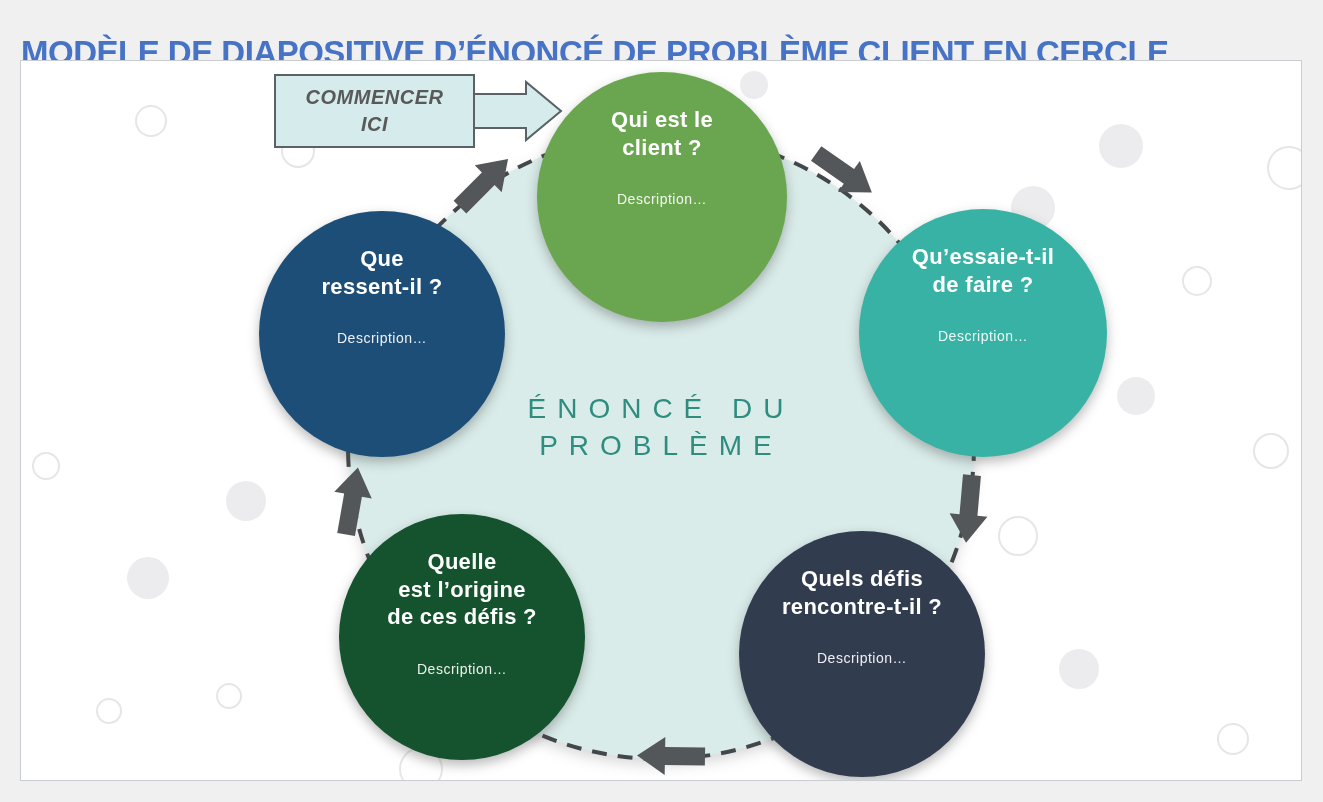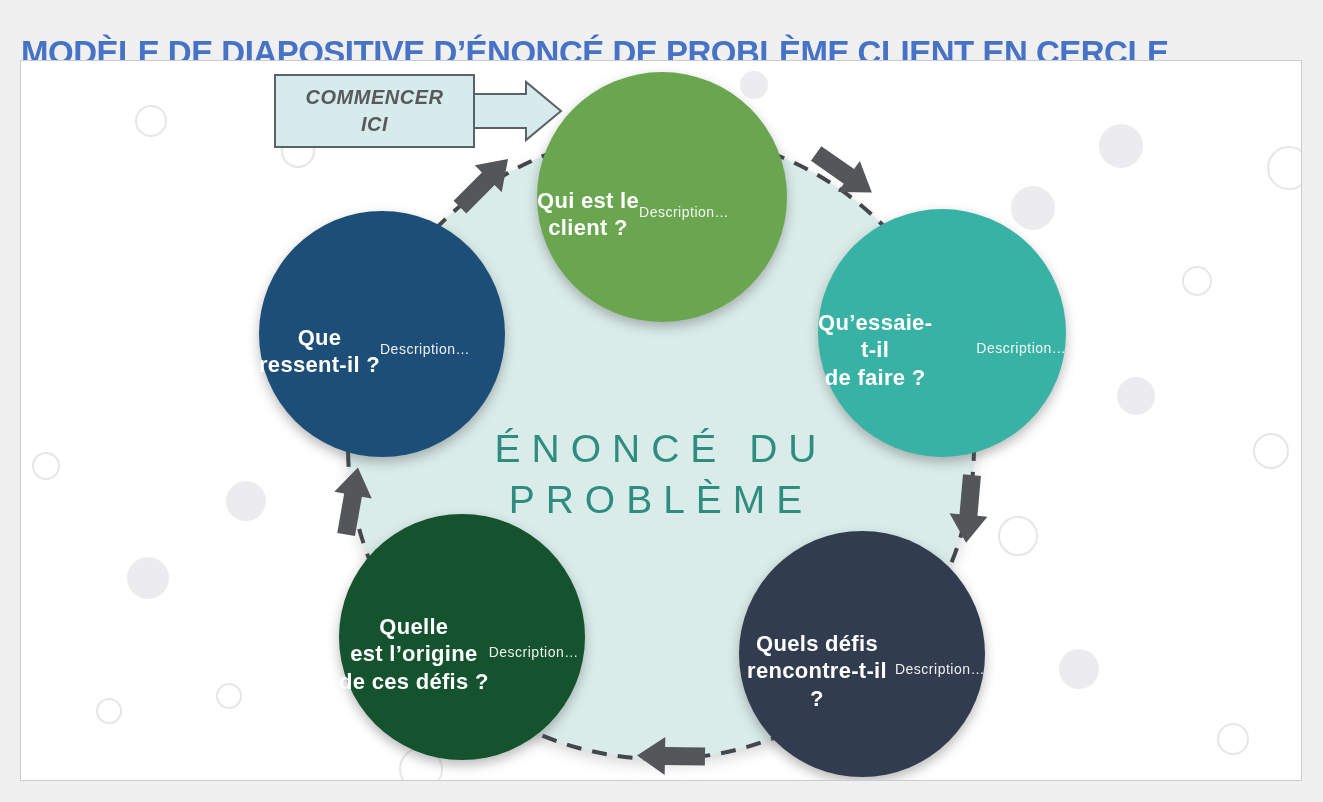--- a/index.html
+++ b/index.html
@@ -35,44 +35,43 @@
     background:#d6ecec; border:2px solid #5a6268;
     display:flex; align-items:center; justify-content:center; text-align:center;
     font-size:20px; font-weight:bold; font-style:italic; color:#595959;
     line-height:1.35; white-space:pre-line; letter-spacing:0.5px;
     z-index:3;
   }
 
   .node {
     position:absolute; border-radius:50%;
     color:#ffffff; text-align:center;
-    display:flex; flex-direction:row; align-items:center;
+    display:flex; flex-direction:column; align-items:center;
     box-shadow:0 5px 12px rgba(80,80,80,.4);
     z-index:4;
   }
   .node-title {
     margin-top:34px; font-size:22px; font-weight:bold; line-height:1.25;
     white-space:pre-line; letter-spacing:0.3px;
   }
   .node-desc {
     margin-top:30px; font-size:14px; color:rgba(255,255,255,.92);
     letter-spacing:0.5px;
   }
   .node-who   { left:516px; top:11px;  width:250px; height:250px; }
-  .node-goal  { left:797px; top:148px; width:248px; height:248px;gap:44px; }
+  .node-goal  { left:838px; top:148px; width:248px; height:248px; }
   .node-chal  { left:718px; top:470px; width:246px; height:246px; }
   .node-orig  { left:318px; top:453px; width:246px; height:246px; }
   .node-feel  { left:238px; top:150px; width:246px; height:246px; }
 
   .center-label {
     position:absolute; left:327px; top:330px; width:626px;
-    text-align:center; font-size:39px; color:#2f8d80;
+    text-align:center; font-size:28px; color:#2f8d80;
     letter-spacing:11px; line-height:1.32; white-space:pre-line;
     z-index:5;
-    margin-top:32px;
   }
 </style>
 </head>
 <body>
 
 <h1 class="page-title" style="color: rgb(70, 115, 197); margin-top: 28px;">MODÈLE DE DIAPOSITIVE D’ÉNONCÉ DE PROBLÈME CLIENT EN CERCLE</h1>
 
 <div class="slide">
 
   <div class="bub" style="left:1078px;top:63px;width:44px;height:44px;"></div>

